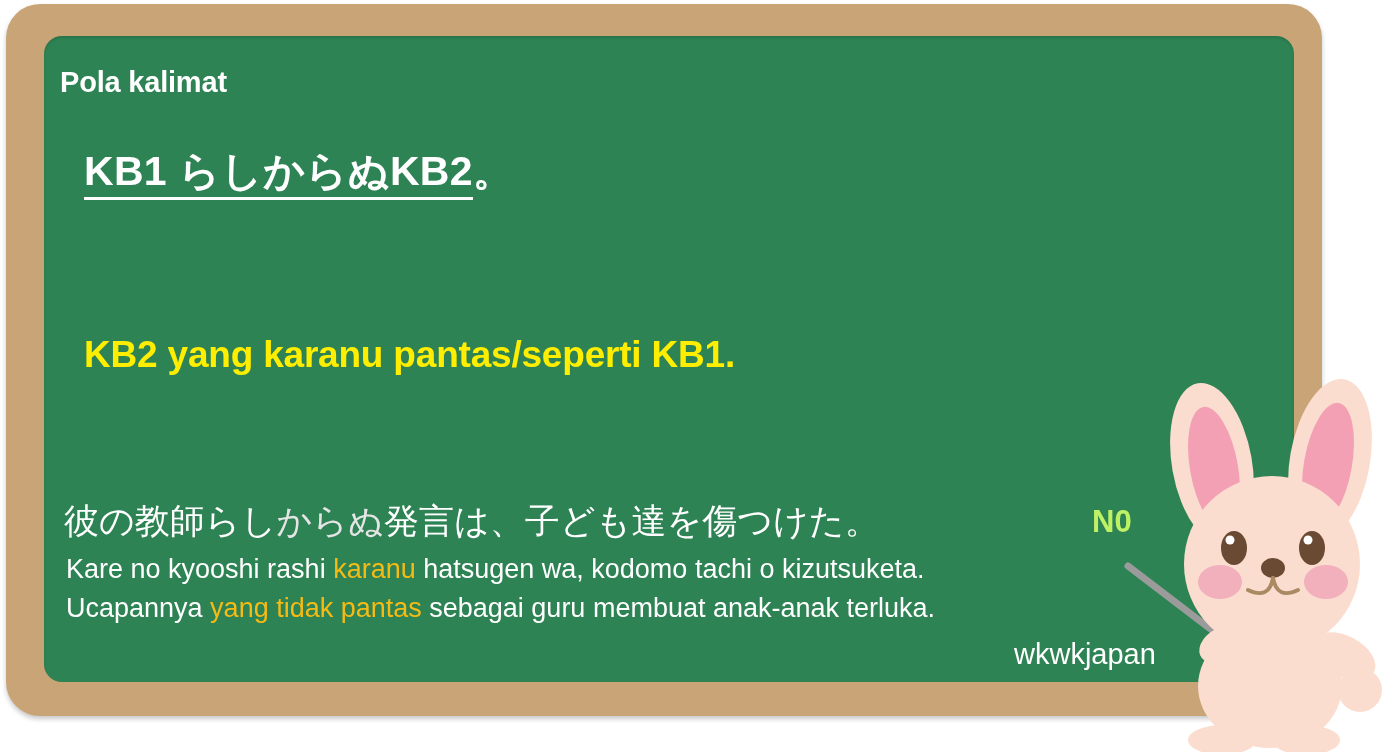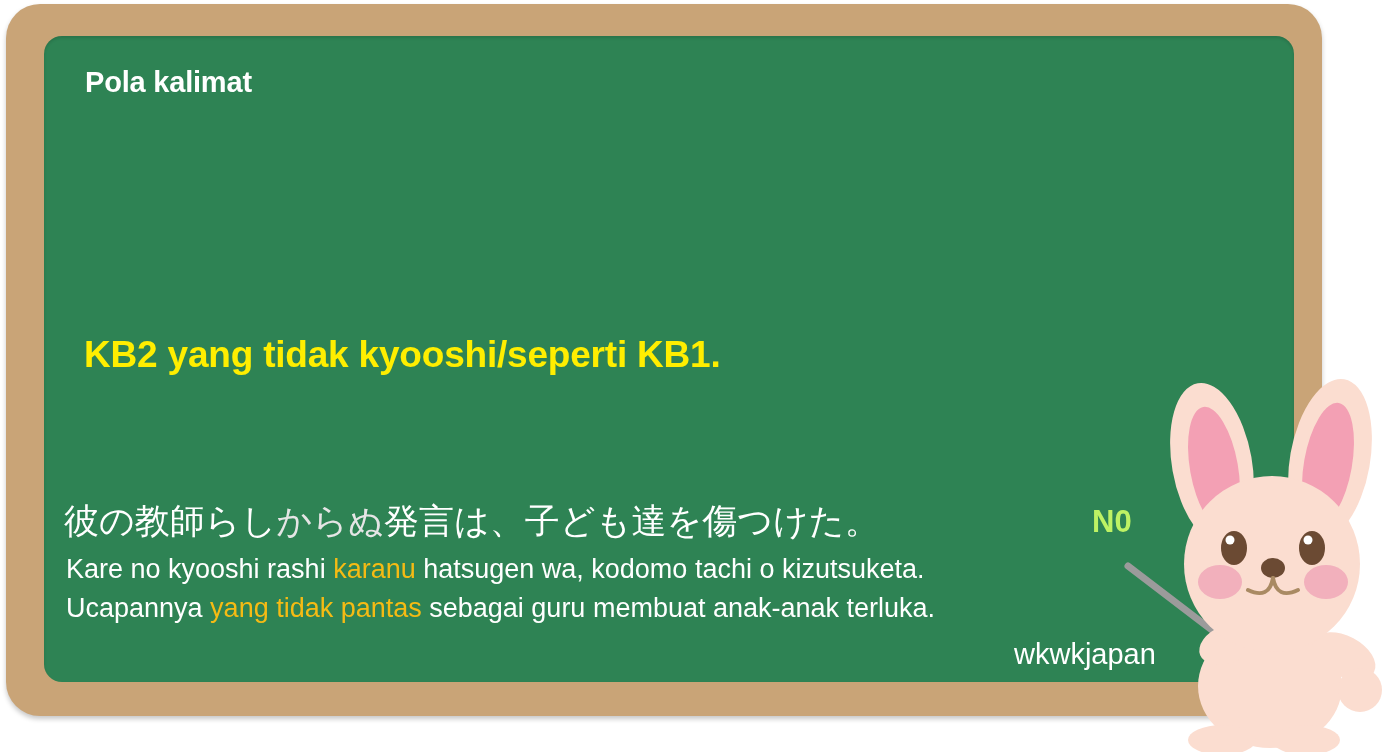--- a/index.html
+++ b/index.html
@@ -48,21 +48,21 @@
 
   
   .section-title {
     position: absolute;
     color: #ffffff;
     font-weight: bold;
     font-size: 29px;
     letter-spacing: -0.2px;
     white-space: nowrap;
   }
-  #pattern-title { left: 16px; top: 30px; margin-left: 25px; }
+  #pattern-title { left: 16px; top: 30px; }
   #example-title { left: 16px; top: 418px; }
 
   #pattern-jp {
     position: absolute;
     left: 40px;
     top: 108px;
     color: #ffffff;
     font-weight: bold;
     font-size: 41px;
     white-space: nowrap;
@@ -155,23 +155,26 @@
 </style>
 </head>
 <body>
 
 <div id="board-frame">
   <div id="chalkboard">
     <div class="board-inner">
 
       <div class="section-title" id="pattern-title">Pola kalimat</div>
 
-
-
-      <div id="pattern-id">KB2 yang tidak kyooshi/seperti KB1.</div>
+      <div id="pattern-jp">
+        <span class="ul">KB1 らしからぬKB2</span><span>。</span>
+      </div>
+
+
+      <div id="pattern-id">KB2 yang karanu pantas/seperti KB1.</div>
 
 
       <div id="example-jp">
         <span>彼の教師らし</span><span class="hl-amber">からぬ</span><span>発言は、子ども達を傷つけた。</span>
       </div>
 
       <div id="example-romaji">
         <span>Kare no kyooshi rashi </span><span class="hl-amber2">karanu</span><span> hatsugen wa, kodomo tachi o kizutsuketa.</span>
       </div>
 

